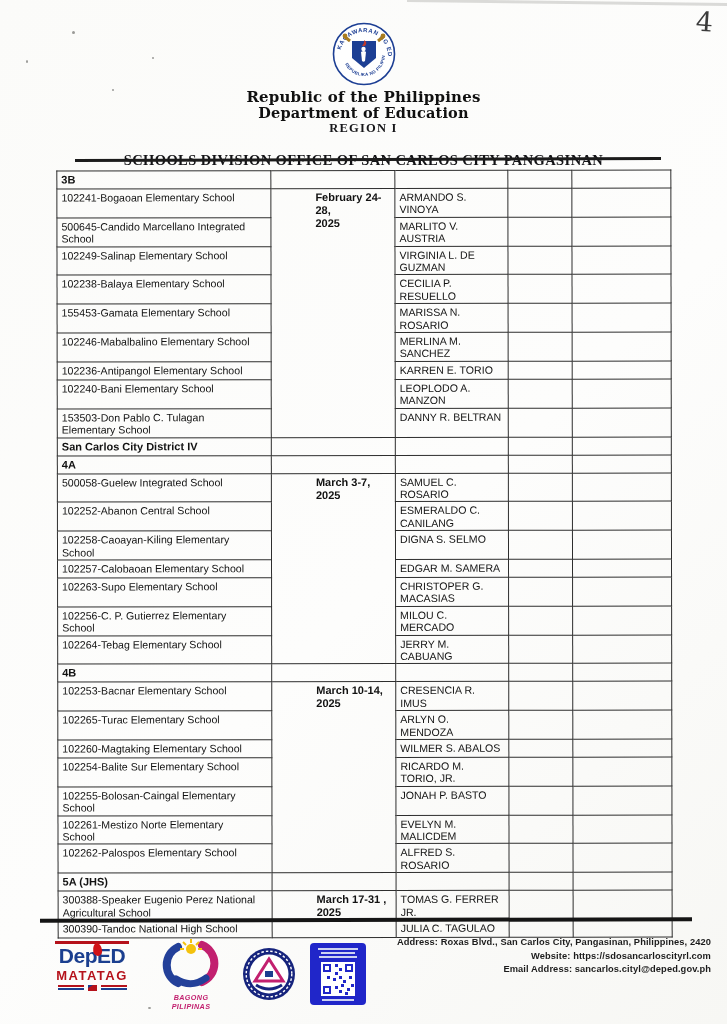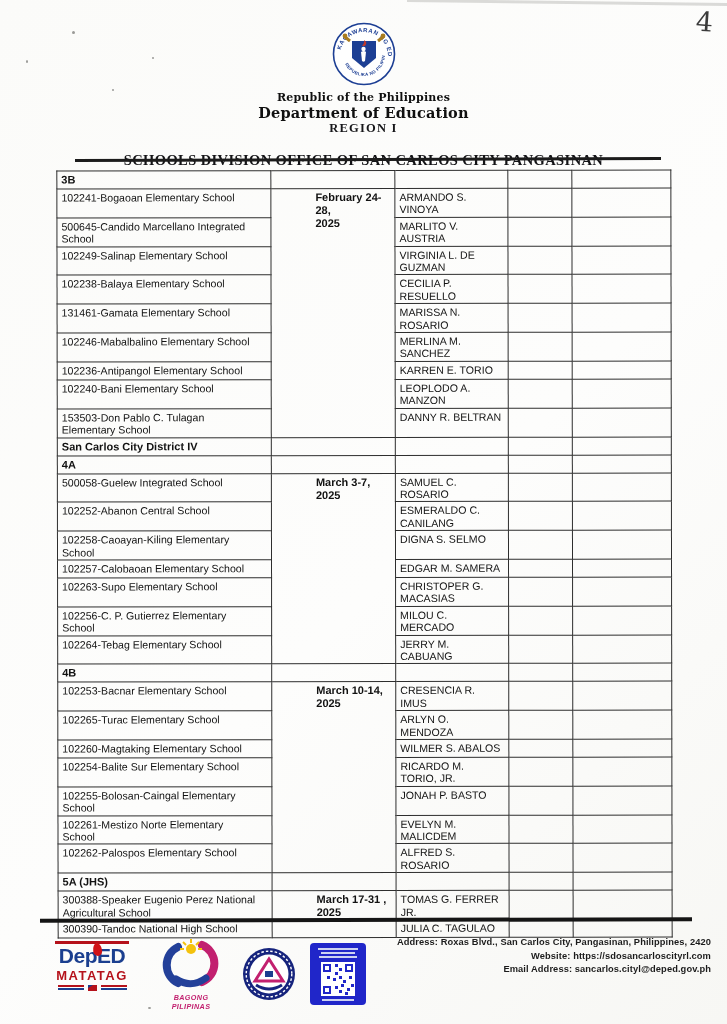--- a/index.html
+++ b/index.html
@@ -15,21 +15,21 @@
   .top-smudge { position:absolute; top:1px; right:0; width:320px; height:3px;
     background:#c7c7c4; transform:rotate(.7deg); opacity:.65; }
   .pagenum { position:absolute; top:6px; right:14px;
     font-family:"DejaVu Serif", serif; font-size:27px; font-weight:400;
     color:#3b3b3b; transform:rotate(4deg); }
 
   
   .header { position:absolute; top:22px; left:0; width:100%; text-align:center; }
   .seal { display:block; margin:0 auto 4px auto; }
   .blackletter { font-family:"DejaVu Serif", serif; font-weight:bold;
-    font-size:11px; letter-spacing:.2px; color:#101010; line-height:15px; }
+    font-size:15px; letter-spacing:.2px; color:#101010; line-height:15px; }
   .region { font-family:"Liberation Serif", serif; font-weight:600;
     font-size:12.5px; letter-spacing:1.2px; color:#17171a; margin-top:1px; }
   .office { font-family:"Liberation Serif", serif; font-weight:600;
     font-size:14.5px; letter-spacing:.4px; color:#131316; margin-top:16px; }
   .title-rule { position:absolute; top:158px; left:75px; width:586px; height:3px;
     background:#1c1c1c; transform:rotate(-.2deg); }
 
   
   .tablewrap { position:absolute; top:170px; left:57px; width:614px; }
   table { border-collapse:collapse; width:100%; table-layout:fixed;
@@ -155,21 +155,21 @@
             <td class=""></td>
           </tr>
           <tr>
             <td class="">102238-Balaya Elementary School</td>
             <td class="">CECILIA P.
 RESUELLO</td>
             <td class=""></td>
             <td class=""></td>
           </tr>
           <tr>
-            <td class="">131461-Gamata Elementary School</td>
+            <td class="">155453-Gamata Elementary School</td>
             <td class="">MARISSA N.
 ROSARIO</td>
             <td class=""></td>
             <td class=""></td>
           </tr>
           <tr>
             <td class="">102246-Mabalbalino Elementary School</td>
             <td class="">MERLINA M.
 SANCHEZ</td>
             <td class=""></td>

